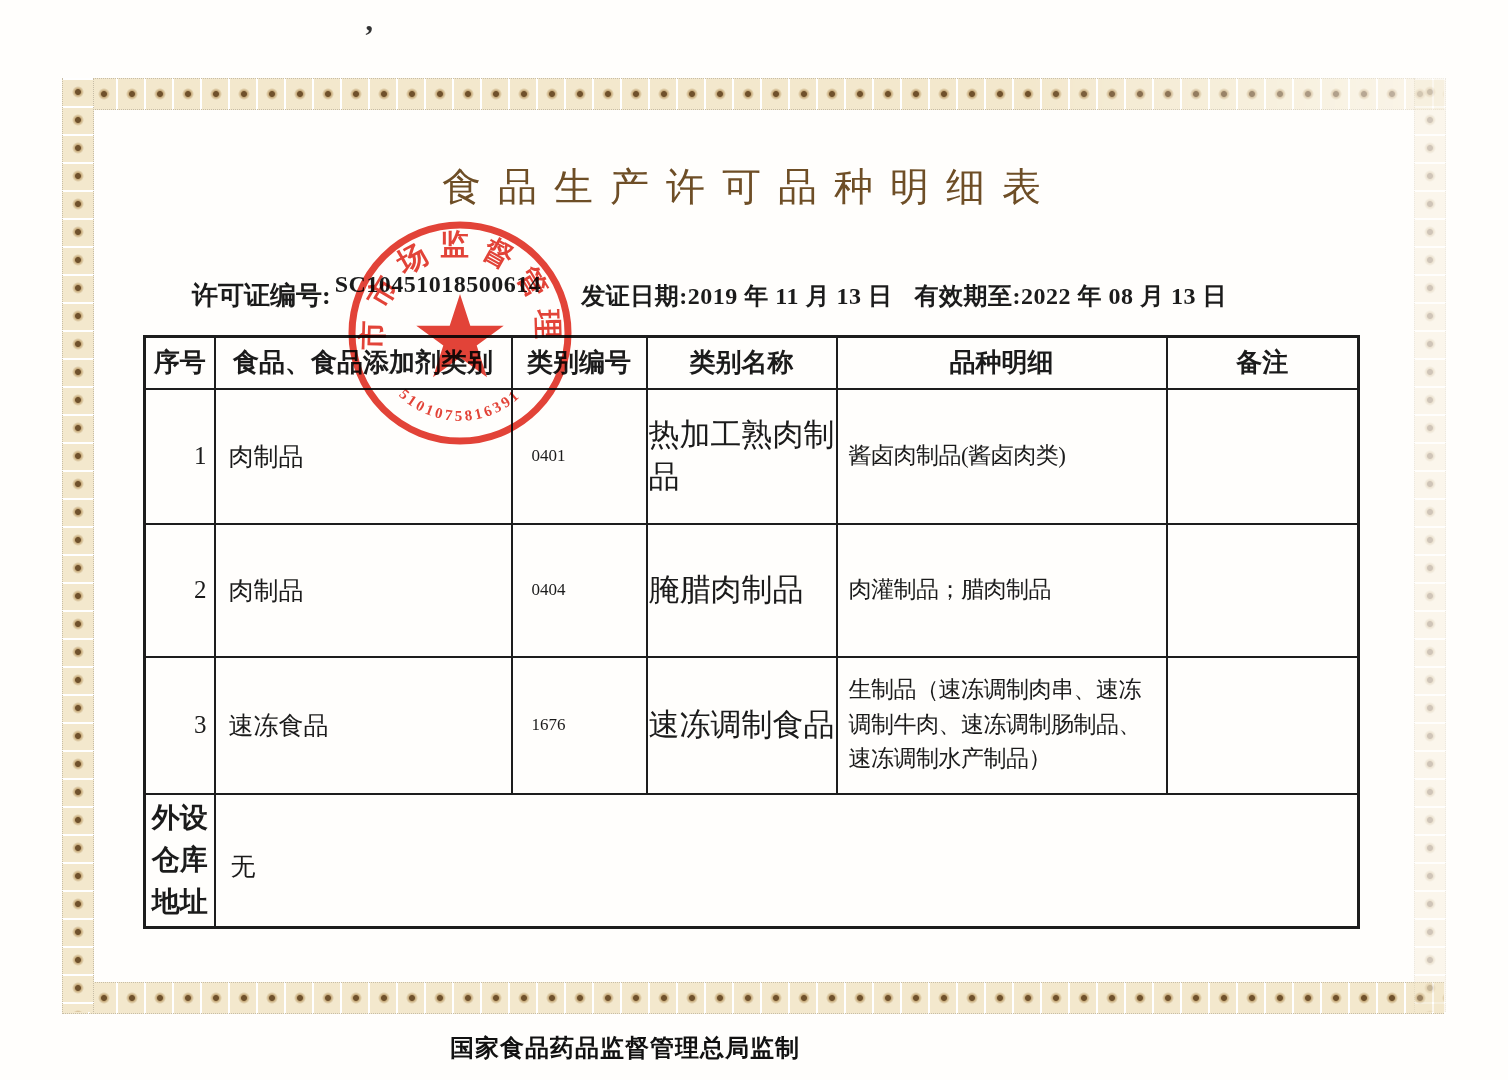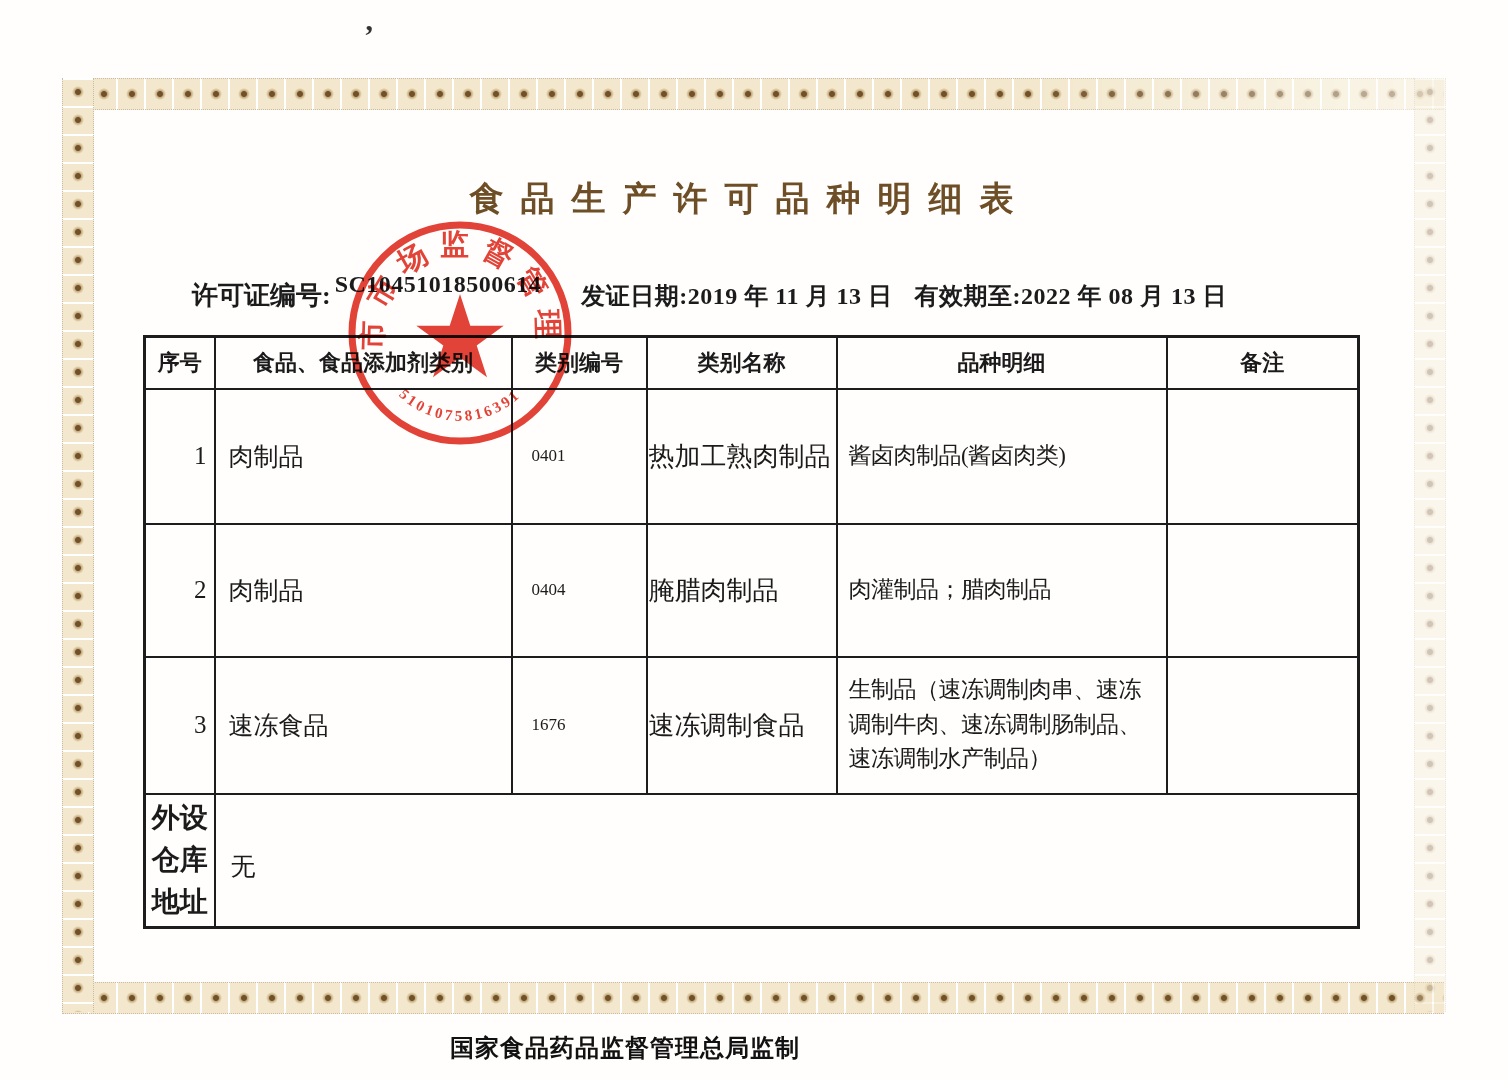--- a/index.html
+++ b/index.html
@@ -29,22 +29,22 @@
   }
   .b-top{left:62px; top:78px; width:1382px;
     -webkit-mask-image:linear-gradient(90deg,#000 70%,rgba(0,0,0,.38));
     mask-image:linear-gradient(90deg,#000 70%,rgba(0,0,0,.38));}
   .b-bottom{left:62px; top:982px; width:1382px;}
   .b-left{left:62px; top:78px; height:934px;}
   .b-right{left:1414px; top:78px; height:934px; opacity:.32;}
 
   
   .title{
-    position:absolute; left:143px; top:176px; width:1214px;
-    text-align:center; font-size:34px; font-weight:bold;
+    position:absolute; left:143px; top:160px; width:1214px;
+    text-align:center; font-size:39px; font-weight:normal;
     letter-spacing:17px; color:#6e4e26;
   }
   .stray{position:absolute; left:364px; top:18px; font-size:30px; font-weight:bold; color:#333;}
 
   
   .license{position:absolute; left:192px; top:278px; white-space:nowrap;}
   .license .lab{font-size:26px; font-weight:bold;}
   .license .num{font-size:24px; font-weight:600; position:relative; top:-12px; letter-spacing:.5px;}
   .license .dates{font-size:24px; font-weight:600; margin-left:36px; letter-spacing:.5px;}
   .license .valid{margin-left:18px;}
@@ -53,27 +53,27 @@
   table.grid{
     position:absolute; left:143px; top:335px;
     border-collapse:collapse; table-layout:fixed; width:1214px;
     background:transparent;
   }
   table.grid th, table.grid td{
     border:2px solid #1d1d1d; vertical-align:middle;
     overflow:hidden;
   }
   table.grid{border:3px solid #1d1d1d;}
-  th{font-size:22px; font-weight:bold; text-align:center; padding:0;}
+  th{font-size:26px; font-weight:bold; text-align:center; padding:0;}
   tr.hdr{height:52px;}
   tr.r1{height:135px;} tr.r2{height:133px;} tr.r3{height:137px;} tr.rw{height:134px;}
   td.no{ text-align:right; padding-right:7px; font-size:25px;}
   td.cat{ padding-left:13px; font-size:25px;}
   td.code{ padding-left:19px; font-size:17px; font-family:"Liberation Serif","DejaVu Serif",serif;}
-  td.name{ font-size:26px;margin-top:25px;}
+  td.name{ font-size:31px;margin-top:25px;}
   td.detail{ padding:6px 8px 6px 11px; font-size:23px; line-height:1.5; letter-spacing:-0.5px; vertical-align:middle;}
   td.wlabel{ font-weight:bold; font-size:28px; text-align:center; line-height:1.5; padding:0 2px;border-radius:28px;}
   td.wvalue{ vertical-align:top; text-align:left; padding:12px 0 0 15px; font-size:25px;}
 
   
   .seal{
     position:absolute; left:341px; top:214px; width:238px; height:238px;
     opacity:.93; mix-blend-mode:multiply; pointer-events:none;
   }
 

